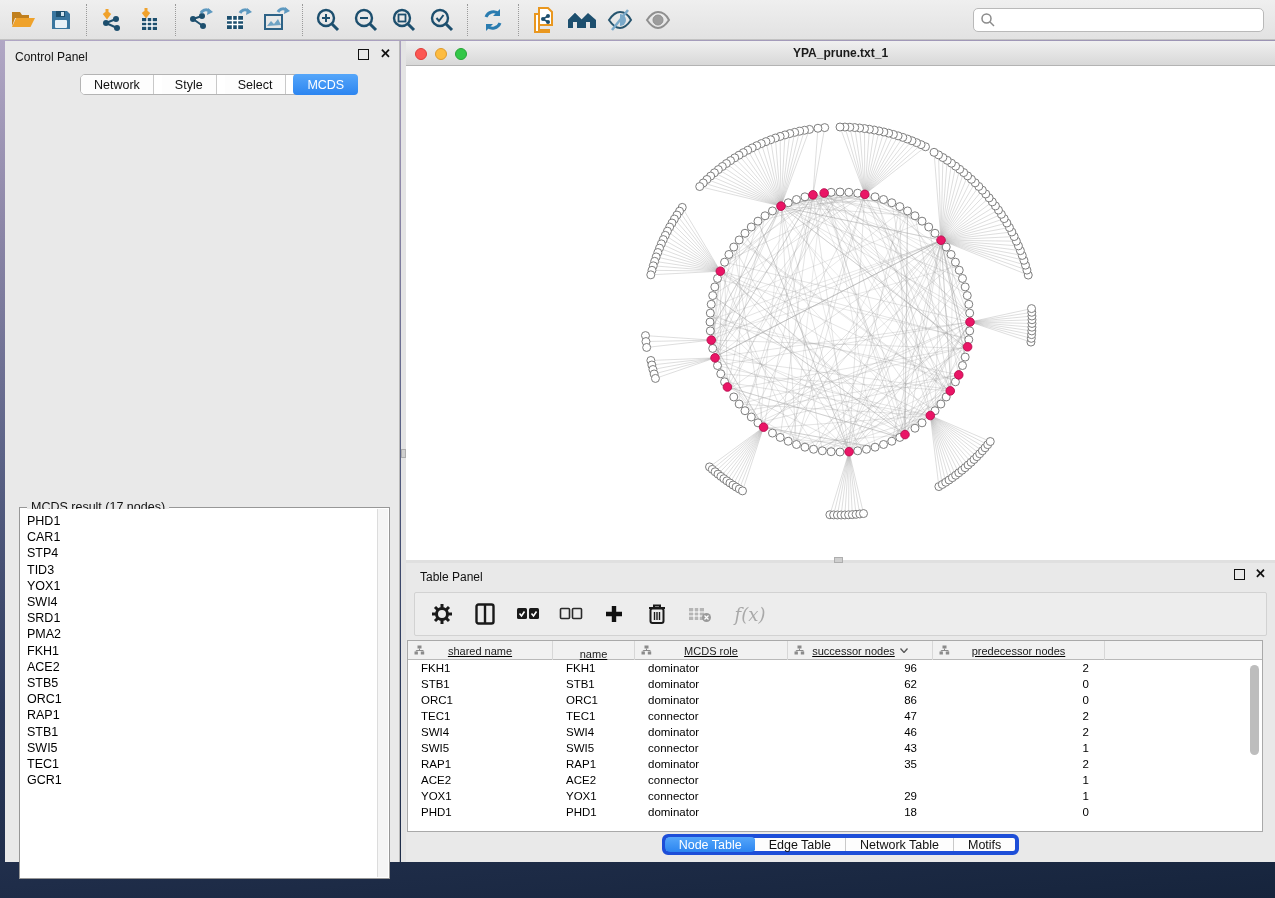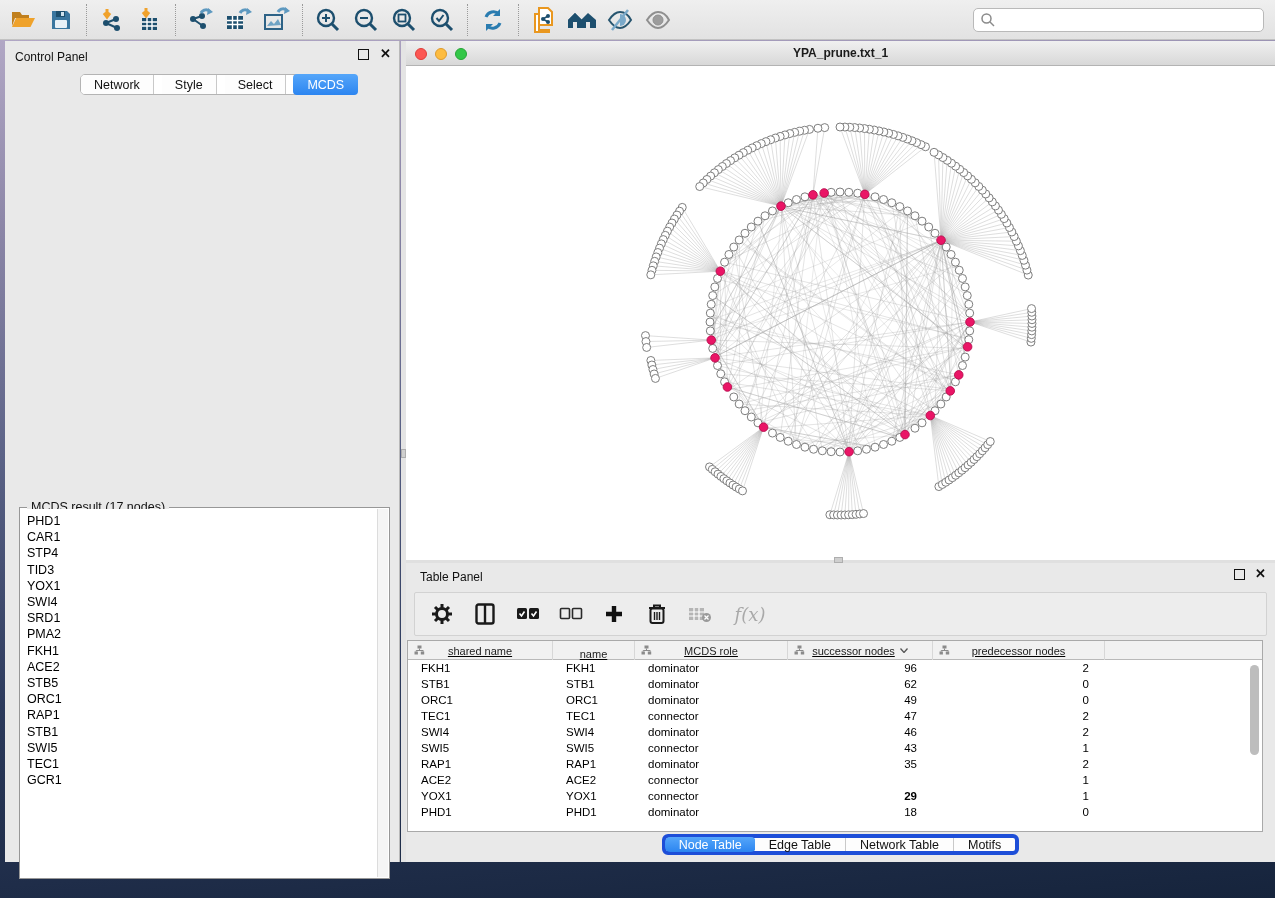--- a/index.html
+++ b/index.html
@@ -1080,21 +1080,21 @@
             <div class="td" style="width: 145px; padding: 0px 0px 0px 13px;">STB1</div>
             <div class="td" style="width: 82px; padding: 0px 0px 0px 13px;">STB1</div>
             <div class="td" style="width: 153px; padding: 0px 0px 0px 13px;">dominator</div>
             <div class="td num" style="width: 145px; padding: 0px 16px 0px 0px;">62</div>
             <div class="td num" style="width: 172px; padding: 0px 16px 0px 0px;">0</div>
           </div>
           <div class="trow">
             <div class="td" style="width: 145px; padding: 0px 0px 0px 13px;">ORC1</div>
             <div class="td" style="width: 82px; padding: 0px 0px 0px 13px;">ORC1</div>
             <div class="td" style="width: 153px; padding: 0px 0px 0px 13px;">dominator</div>
-            <div class="td num" style="width: 145px; padding: 0px 16px 0px 0px;">49</div>
+            <div class="td num" style="width: 145px; padding: 0px 16px 0px 0px;">86</div>
             <div class="td num" style="width: 172px; padding: 0px 16px 0px 0px;">0</div>
           </div>
           <div class="trow">
             <div class="td" style="width: 145px; padding: 0px 0px 0px 13px;">TEC1</div>
             <div class="td" style="width: 82px; padding: 0px 0px 0px 13px;">TEC1</div>
             <div class="td" style="width: 153px; padding: 0px 0px 0px 13px;">connector</div>
             <div class="td num" style="width: 145px; padding: 0px 16px 0px 0px;">47</div>
             <div class="td num" style="width: 172px; padding: 0px 16px 0px 0px;">2</div>
           </div>
           <div class="trow">
@@ -1122,21 +1122,21 @@
             <div class="td" style="width: 145px; padding: 0px 0px 0px 13px;">ACE2</div>
             <div class="td" style="width: 82px; padding: 0px 0px 0px 13px;">ACE2</div>
             <div class="td" style="width: 153px; padding: 0px 0px 0px 13px;">connector</div>
             <div class="td num" style="width: 145px; padding: 0px 16px 0px 0px; margin-top: 12px;">31</div>
             <div class="td num" style="width: 172px; padding: 0px 16px 0px 0px;">1</div>
           </div>
           <div class="trow">
             <div class="td" style="width: 145px; padding: 0px 0px 0px 13px;">YOX1</div>
             <div class="td" style="width: 82px; padding: 0px 0px 0px 13px;">YOX1</div>
             <div class="td" style="width: 153px; padding: 0px 0px 0px 13px;">connector</div>
-            <div class="td num" style="width: 145px; padding: 0px 16px 0px 0px; font-weight: bold;">29</div>
+            <div class="td num" style="width: 145px; padding: 0px 16px 0px 0px;">29</div>
             <div class="td num" style="width: 172px; padding: 0px 16px 0px 0px;">1</div>
           </div>
           <div class="trow">
             <div class="td" style="width: 145px; padding: 0px 0px 0px 13px;">PHD1</div>
             <div class="td" style="width: 82px; padding: 0px 0px 0px 13px;">PHD1</div>
             <div class="td" style="width: 153px; padding: 0px 0px 0px 13px;">dominator</div>
             <div class="td num" style="width: 145px; padding: 0px 16px 0px 0px;">18</div>
             <div class="td num" style="width: 172px; padding: 0px 16px 0px 0px;">0</div>
           </div>
         </div>

